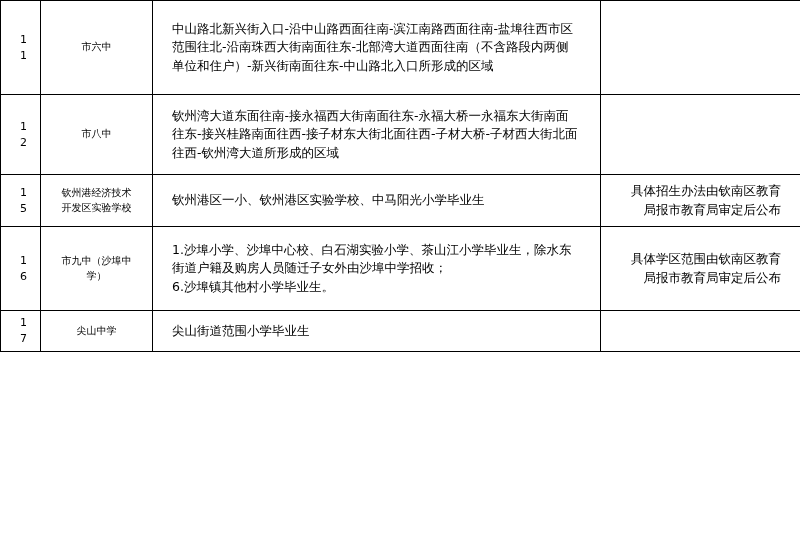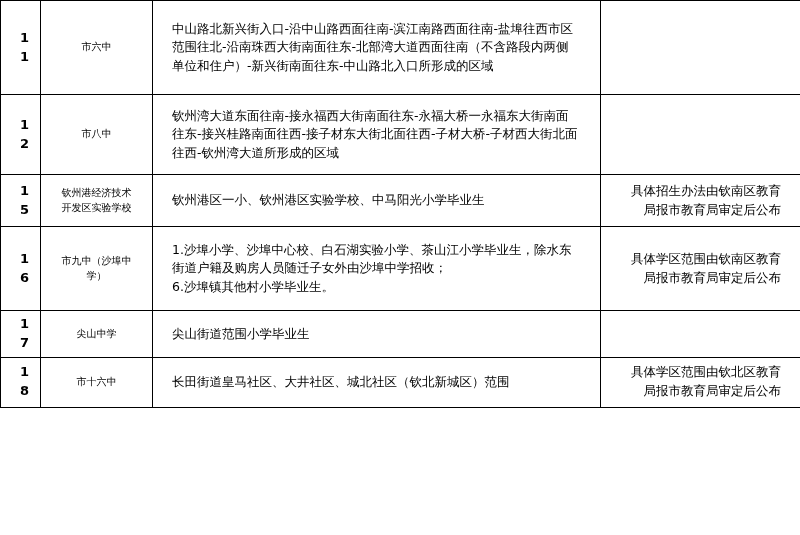--- a/index.html
+++ b/index.html
@@ -34,22 +34,21 @@
     box-sizing: border-box;
     word-break: break-all;
   }
   col.c-num   { width: 40px; }
   col.c-name  { width: 112px; }
   col.c-range { width: 448px; }
   col.c-note  { width: 200px; }
 
   td.num {
     text-align: center;
-    font-size: 13px;
-    font-weight: bold;
+    font-size: 11px;
   }
   td.name {
     text-align: center;
     font-size: 10px;
   }
   td.range {
     text-align: left;
     font-size: 12.5px;
   }
   td.note {
@@ -104,21 +103,15 @@
           </span>
         </td>
         <td class="note">具体学区范围由钦南区教育局报市教育局审定后公布</td>
       </tr>
       <tr style="height:32px;">
         <td class="num">17</td>
         <td class="name">尖山中学</td>
         <td class="range">尖山街道范围小学毕业生</td>
         <td class="note"></td>
       </tr>
-      <tr style="height:50px;">
-        <td class="num">18</td>
-        <td class="name">市十六中</td>
-        <td class="range">长田街道皇马社区、大井社区、城北社区（钦北新城区）范围</td>
-        <td class="note">具体学区范围由钦北区教育局报市教育局审定后公布</td>
-      </tr>
     </tbody>
   </table>
 </div>
 
 </body></html>

